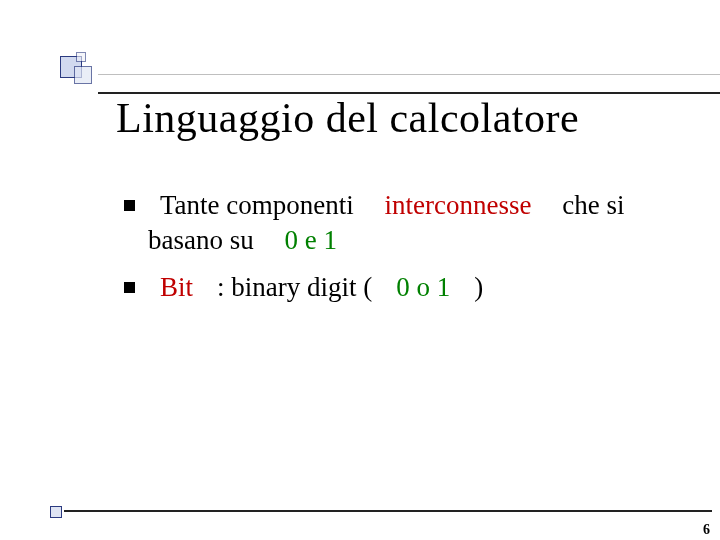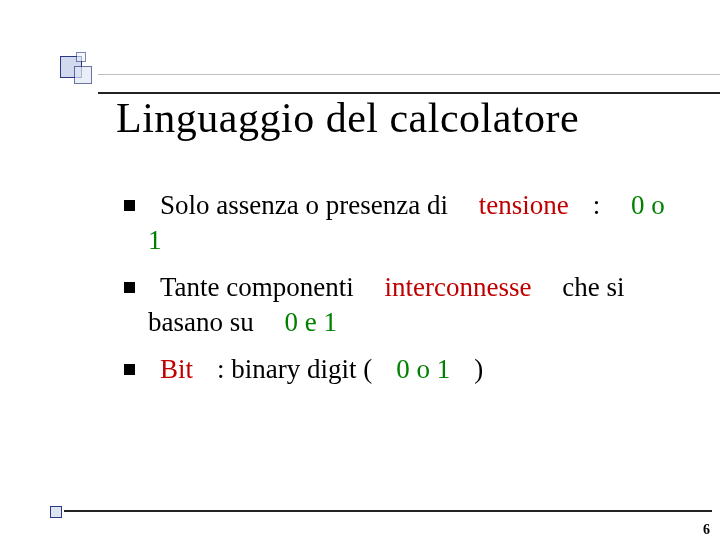--- a/index.html
+++ b/index.html
@@ -112,23 +112,20 @@
   <div class="sq sq3"></div>
   <div class="rule-inner"></div>
   <div class="rule1"></div>
 </div>
 
 <h1 class="title">Linguaggio del calcolatore</h1>
 
 <div class="content">
   <ul>
     <li>
-      <span>Solo assenza o presenza di </span><span class="red">tensione</span><span>: </span><span class="green">0 o 1</span>
-    </li>
-    <li>
       <span>Tante componenti </span><span class="red">interconnesse</span><span> che si basano su </span><span class="green">0 e 1</span>
     </li>
     <li>
       <span class="red">Bit</span><span>: binary digit (</span><span class="green">0 o 1</span><span>)</span>
     </li>
   </ul>
 </div>
 
 <div class="footer-sq"></div>
 <div class="footer-line"></div>

